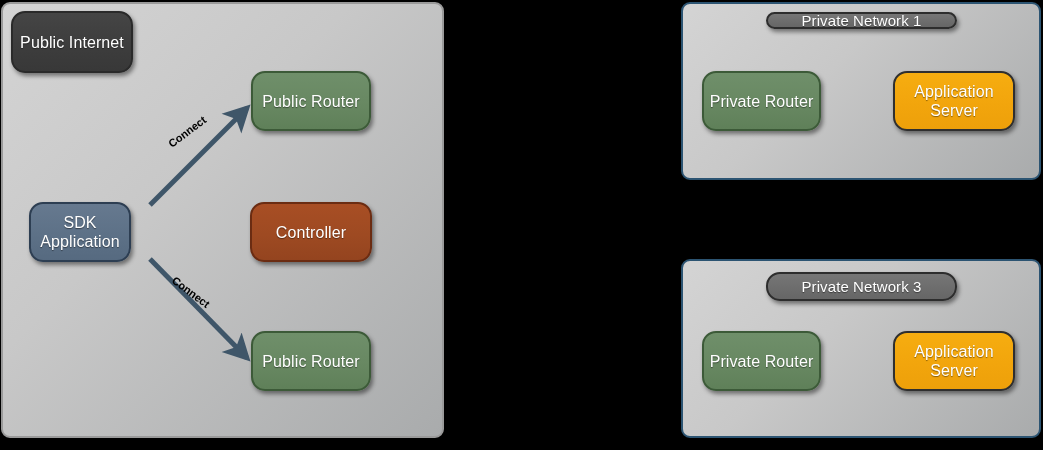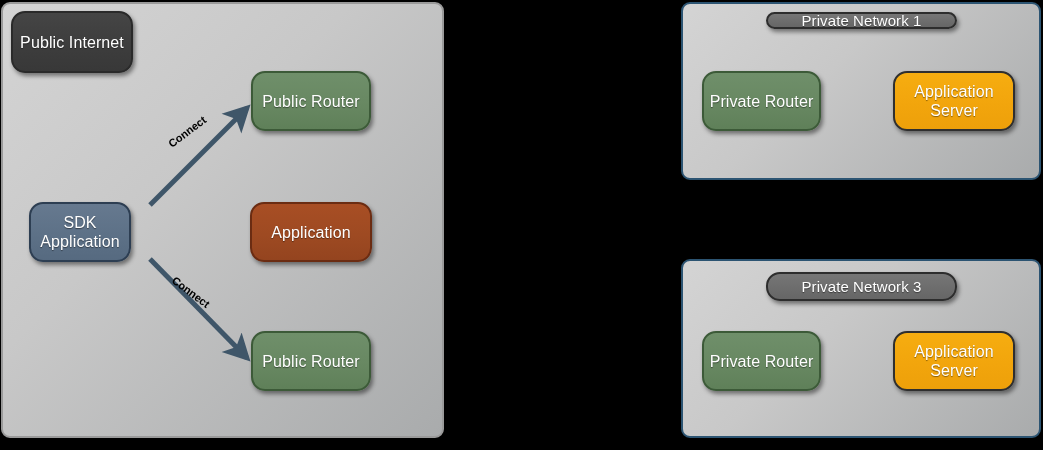--- a/index.html
+++ b/index.html
@@ -122,21 +122,21 @@
 
   <div class="node green" style="left:251px; top:71px; width:120px; height:60px;">
     <span class="lbl">Public Router</span>
   </div>
 
   <div class="node blue" style="left:29px; top:202px; width:102px; height:60px;">
     <span class="lbl">SDK Application</span>
   </div>
 
   <div class="node rust" style="left:250px; top:202px; width:122px; height:60px;">
-    <span class="lbl">Application</span>
+    <span class="lbl">Controller</span>
   </div>
 
   <div class="node green" style="left:251px; top:331px; width:120px; height:60px;">
     <span class="lbl">Public Router</span>
   </div>
 
   <div class="panel private" style="left:681px; top:2px; width:360px; height:178px;">
   </div>
 
   <div class="node midgray" style="left:766px; top:12px; width:191px; height:17px; font-size:15px;">

